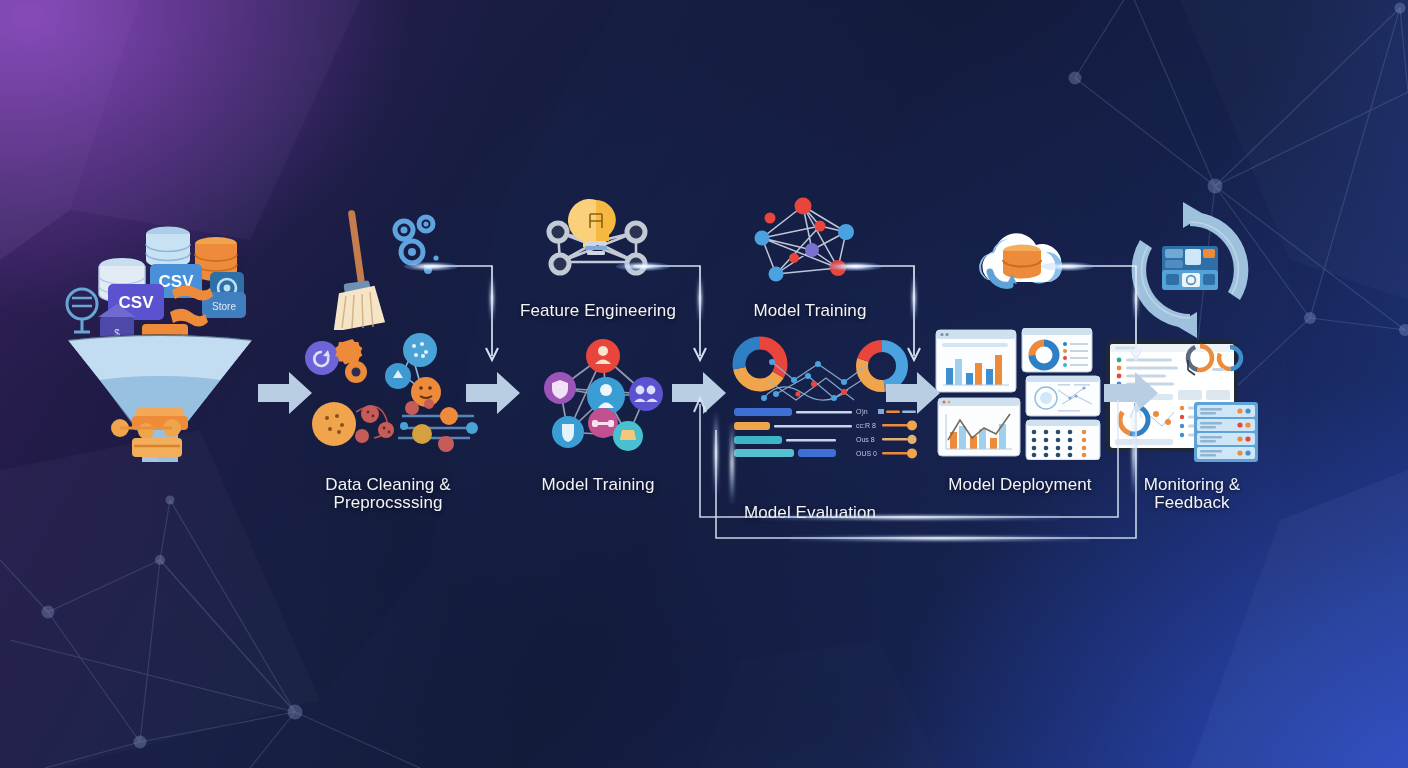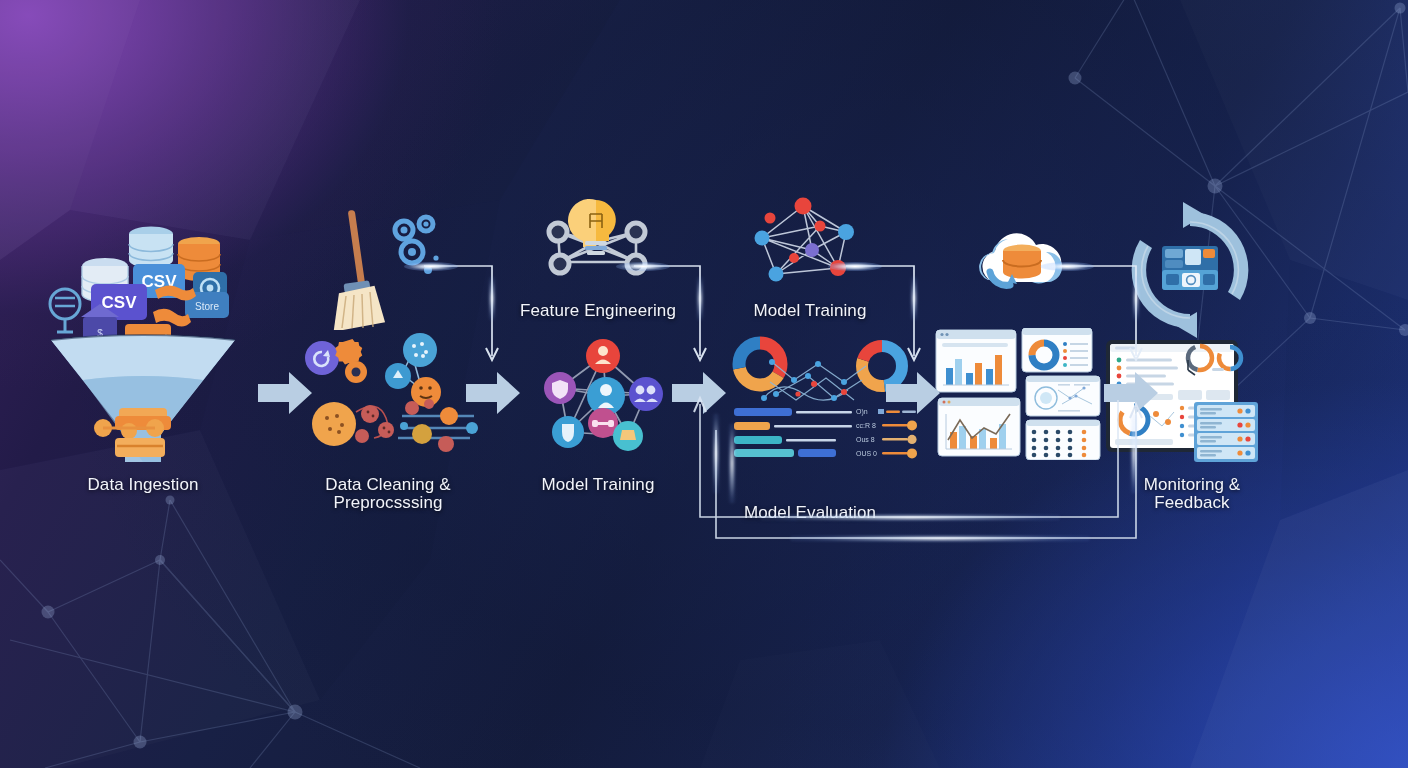--- a/index.html
+++ b/index.html
@@ -104,21 +104,21 @@
         <circle cx="1405" cy="330" r="6"></circle>
       <circle cx="1400" cy="8" r="5.5"></circle>
       <circle cx="48" cy="612" r="6.5"></circle>
         <circle cx="160" cy="560" r="5"></circle>
       <circle cx="140" cy="742" r="6.5"></circle>
         <circle cx="295" cy="712" r="7.5"></circle>
       <circle cx="170" cy="500" r="4.5"></circle>
     </g>
   </svg>
 
-  <div class="stage-col" style="left:23px; width:240px;">
+  <div class="stage-col" style="left:40px; width:240px;">
     <div class="icon-box" style="left:20px; top:212px; width:200px; height:250px;">
       <svg viewBox="0 0 200 250" width="200" height="250">
 
         <g opacity="0.97">
           <ellipse cx="62" cy="54" rx="23" ry="8" fill="#cfe4f5"></ellipse>
           <path d="M39 54 v28 a23 8 0 0 0 46 0 v-28" fill="#e9f3fb" stroke="#b3d2ea" stroke-width="1.4"></path>
           <path d="M39 64 a23 8 0 0 0 46 0" fill="none" stroke="#b3d2ea" stroke-width="1.4"></path>
           <path d="M39 74 a23 8 0 0 0 46 0" fill="none" stroke="#b3d2ea" stroke-width="1.4"></path>
         </g>
         <g>
@@ -179,21 +179,20 @@
           <rect x="72" y="204" width="56" height="14" rx="4" fill="#ee8b3a"></rect>
           <circle cx="60" cy="216" r="9" fill="#f0a44c"></circle>
           <circle cx="86" cy="219" r="8" fill="#f0a44c"></circle>
           <circle cx="112" cy="216" r="9" fill="#f0a44c"></circle>
           <path d="M60 216 h52" stroke="#e8913f" stroke-width="3"></path>
           <rect x="72" y="226" width="50" height="19" rx="4" fill="#f3ae5c"></rect>
           <path d="M74 234 h46" stroke="#d9822c" stroke-width="2.4"></path>
         </g>
       </svg>
     </div>
-    <div class="label" style="top:476px;">Data Ingestion</div>
   </div>
 
   <div class="stage-col" style="left:268px; width:240px;">
     <div class="icon-box" style="left:40px; top:200px; width:160px; height:130px;">
       <svg viewBox="0 0 160 130" width="160" height="130">
         <rect x="45" y="10" width="7" height="76" rx="3" fill="#c67d4e" transform="rotate(-8 48 48)"></rect>
         <rect x="36" y="82" width="26" height="10" rx="3" fill="#6f90b5" transform="rotate(-8 49 87)"></rect>
         <path d="M32 92 L68 87 L76 124 L24 130 Z" fill="#f5e5c6" transform="rotate(-4 50 108)"></path>
         <g stroke="#c9a878" stroke-width="1.5" opacity="0.8">
           <path d="M38 96 L34 128"></path>
@@ -543,20 +542,21 @@
           </g>
           <g fill="#ee8b3a">
               <circle cx="150" cy="104" r="2.3"></circle>
               <circle cx="150" cy="112" r="2.3"></circle>
               <circle cx="150" cy="120" r="2.3"></circle>
               <circle cx="150" cy="127" r="2.3"></circle>
             </g>
         </g>
       </svg>
     </div>
+    <div class="label" style="top:476px;">Model Deployment</div>
   </div>
 
   <div class="stage-col" style="left:1072px; width:240px;">
     <div class="icon-box" style="left:48px; top:200px; width:140px; height:140px;">
       <svg viewBox="0 0 140 140" width="140" height="140">
         <path d="M70 12 a58 58 0 0 1 50 88 l-12 -8 a44 44 0 0 0 -38 -66z" fill="#9ec1dd"></path>
         <path d="M70 128 a58 58 0 0 1 -50 -88 l12 8 a44 44 0 0 0 38 66z" fill="#9ec1dd"></path>
         <path d="M63 2 l22 13 l-22 13z" fill="#9ec1dd"></path>
         <path d="M77 138 l-22 -13 l22 -13z" fill="#9ec1dd"></path>
         <g fill="none" stroke="#c9dbea" stroke-width="1.6" opacity="0.75">

